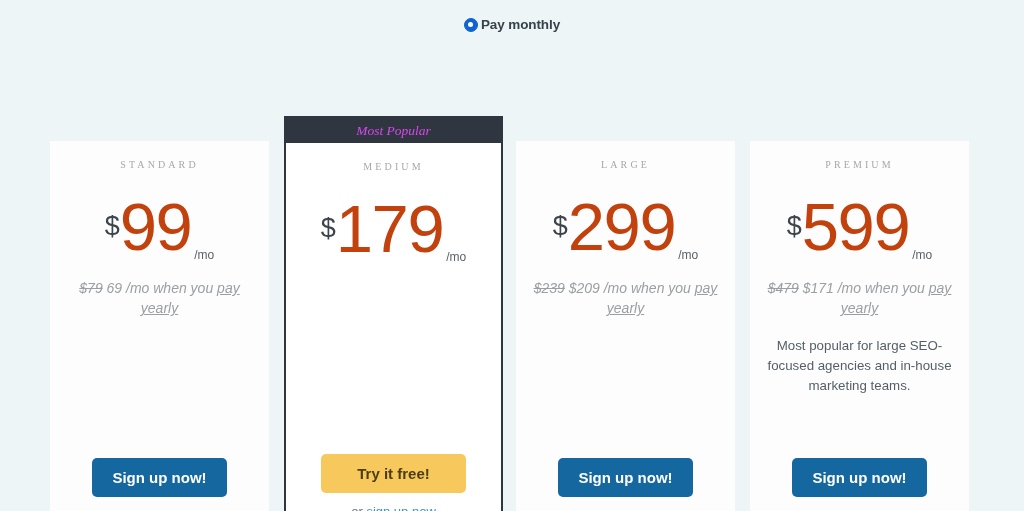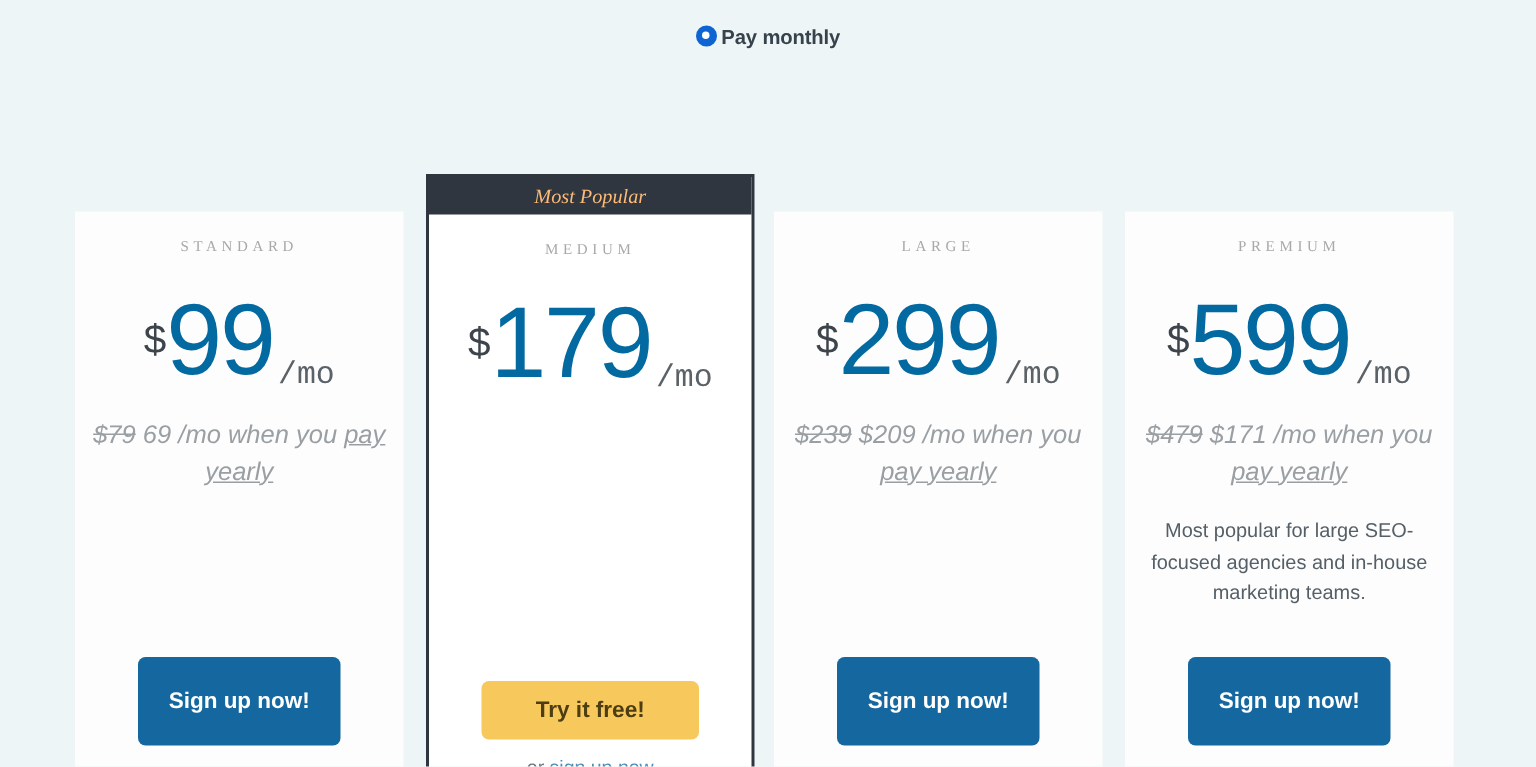--- a/index.html
+++ b/index.html
@@ -21,21 +21,21 @@
     height: 42px;
     display: flex;
     align-items: center;
     justify-content: center;
     gap: 52px;
     padding-top: 6px;
   }
 
   .radio-option {
     display: flex;
-    align-items: flex-start;
+    align-items: flex-end;
     gap: 3px;
     cursor: pointer;
   }
 
   .radio-dot {
     width: 14px;
     height: 14px;
     border-radius: 50%;
     flex: 0 0 auto;
     position: relative;
@@ -96,21 +96,21 @@
     height: 424px;
     background: #ffffff;
     border: 2px solid #2f3640;
     padding: 0;
   }
 
   .popular-banner {
     width: 100%;
     height: 25px;
     background: #2f3640;
-    color: #fdba74;
+    color: #d946ef;
     font-family: "Liberation Serif", serif;
     font-style: italic;
     font-size: 13.5px;
     display: flex;
     align-items: center;
     justify-content: center;
     flex: 0 0 auto;
   }
 
   .card-body {
@@ -147,38 +147,38 @@
     color: #3d444b;
     line-height: 1;
     margin-top: 17px;
     font-weight: normal;
   }
 
   .amount {
     font-family: "Liberation Sans", sans-serif;
     font-size: 67px;
     line-height: 0.93;
-    color: #0369a1;
+    color: #c2410c;
     font-weight: normal;
     letter-spacing: -1.5px;
   }
 
   .per-mo {
-    font-family: Liberation Mono, monospace;
-    font-size: 21px;
+    font-family: Liberation Sans, sans-serif;
+    font-size: 12px;
     color: #5a6268;
     align-self: flex-end;
     margin-bottom: 6px;
     margin-left: 3px;
   }
 
   .yearly-note {
     margin-top: 10px;
     font-style: italic;
-    font-size: 17px;
+    font-size: 14px;
     color: #9a9fa3;
     text-align: center;
     line-height: 1.45;
     width: 196px;
   }
   .yearly-note .old { text-decoration: line-through; }
   .yearly-note .pay-yearly-link {
     text-decoration: underline;
     color: #9a9fa3;
     cursor: pointer;
@@ -207,21 +207,21 @@
     font-family: "Liberation Sans", sans-serif;
     font-weight: bold;
     border-radius: 5px;
     white-space: nowrap;
   }
 
   .btn-primary {
     background: #14679f;
     color: #ffffff;
     font-size: 15px;
-    padding: 21px 20px;
+    padding: 11px 20px;
     margin-bottom: 43px;
   }
 
   .btn-trial {
     background: #f7c85c;
     color: #4c3d12;
     font-size: 15px;
     padding: 11px 36px;
   }
 

